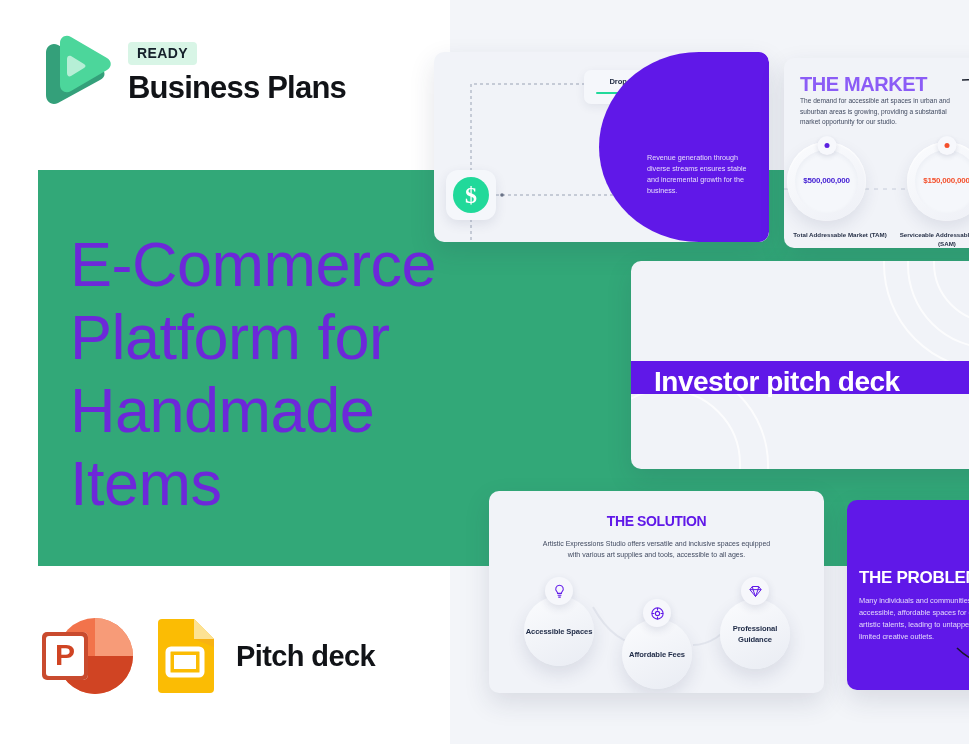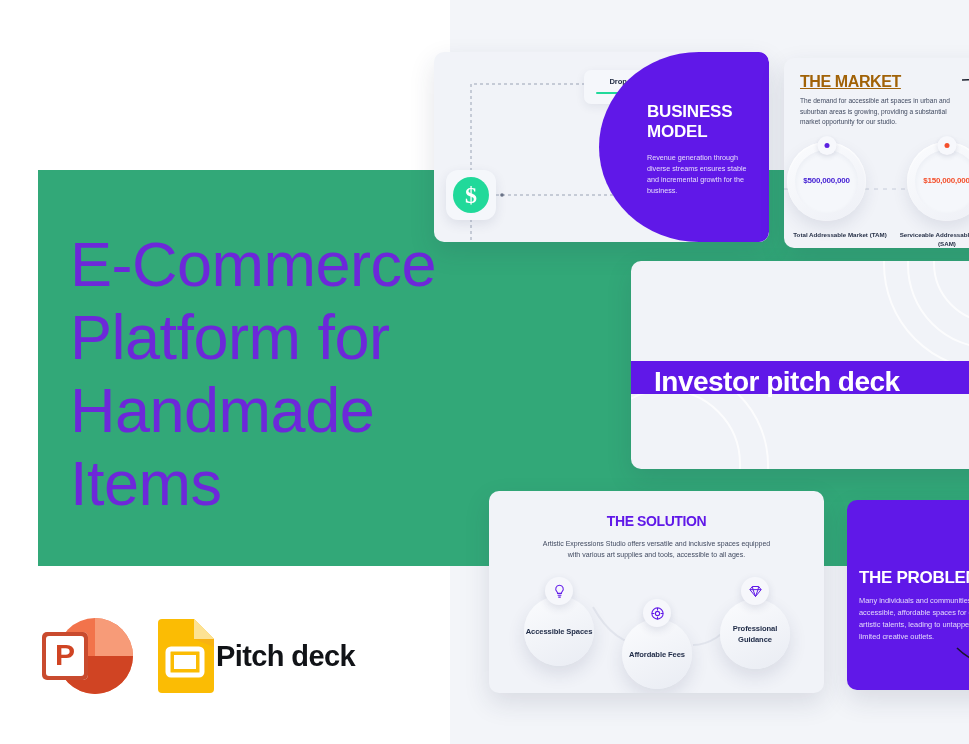--- a/index.html
+++ b/index.html
@@ -53,20 +53,21 @@
     font-weight: 700;
     color: #111317;
     letter-spacing: -0.8px;
     margin-top: 5px;
   }
   
   .format-row { position: absolute; left: 40px; top: 614px; display: flex; align-items: center; }
   .ppt-icon { position: relative; width: 96px; height: 84px; }
   .slides-icon { position: relative; width: 62px; height: 74px; margin-left: 18px; }
   .format-label {
+    margin-left: 20px;
     font-size: 29px;
     font-weight: 700;
     color: #111317;
     letter-spacing: -0.6px;
   }
   
   .slide {
     position: absolute;
     background: #f1f3f8;
     border-radius: 10px;
@@ -115,21 +116,21 @@
   }
   .bm-node .rule {
     margin-top: 6px; height: 2.2px; background: #21d99a; border-radius: 2px;
   }
   #bm-node-0 { left: 150px; top: 18px; width: 96px; }
   #bm-node-1 { left: 242px; top: 128px; width: 96px; }
   
   #slide-market { left: 784px; top: 58px; width: 250px; height: 190px; }
   .mk-title {
     position: absolute; left: 16px; top: 15px;
-    color: #a16207; font-size: 16px; font-weight: 700; letter-spacing: -0.4px; text-decoration: underline;
+    color: #8b5cf6; font-size: 20px; font-weight: 700; letter-spacing: -0.4px;
   }
   .mk-body {
     position: absolute; left: 16px; top: 38px; width: 152px;
     font-size: 6.6px; line-height: 10.5px; color: #414a60;
   }
   .mk-circle {
     position: absolute; width: 79px; height: 79px; border-radius: 50%;
     background: linear-gradient(150deg,#fbfcfe 0%,#eef0f6 100%);
     box-shadow: 0 7px 16px rgba(40,50,90,.10), inset 0 1px 2px #fff;
   }
@@ -211,20 +212,33 @@
 <div id="stage">
 
   <div class="right-backdrop"></div>
 
   <div class="hero-panel"></div>
   <div class="hero-title">E-Commerce
 Platform for
 Handmade
 Items</div>
 
+  <div class="brand">
+    <div class="brand-mark">
+      <svg width="72" height="78" viewBox="0 0 72 78">
+        <path d="M6 18 C6 11 12 7 18 10 L60 33 C66 36 66 42 60 45 L18 68 C12 71 6 67 6 60 Z" fill="#34a07a"></path>
+        <path d="M20 8 C20 2 26 -1 31 2 L67 23 C72 26 72 32 67 35 L31 56 C26 59 20 56 20 50 Z" fill="#4cd69b"></path>
+        <path d="M27 24 C27 21 29 20 31 21 L44 29 C46 30 46 32 44 33 L31 41 C29 42 27 41 27 38 Z" fill="#c9f3e0" opacity=".85"></path>
+      </svg>
+    </div>
+    <div class="brand-text">
+      <div class="ready-badge">READY</div>
+      <div class="brand-name">Business Plans</div>
+    </div>
+  </div>
 
   <div class="format-row">
     <div class="ppt-icon">
       <svg width="96" height="84" viewBox="0 0 96 84">
         <circle cx="55" cy="42" r="38" fill="#f2734b"></circle>
         <path d="M55 4 a38 38 0 0 1 38 38 h-38 Z" fill="#f79b78"></path>
         <path d="M17 42 a38 38 0 0 0 38 38 a38 38 0 0 0 38 -38 Z" fill="#d04423"></path>
         <rect x="2" y="18" width="46" height="48" rx="5" fill="#ffffff"></rect>
         <rect x="2" y="18" width="46" height="48" rx="5" fill="#c43c1c" opacity=".92"></rect>
         <rect x="6" y="22" width="38" height="40" rx="3" fill="#ffffff"></rect>
@@ -259,21 +273,20 @@
     <div class="bm-node" id="bm-node-0">
       <span>Drop-in Fees</span>
       <div class="rule"></div>
     </div>
     <div class="bm-node" id="bm-node-1">
       <span>Session Workshops</span>
       <div class="rule"></div>
     </div>
 
     <div class="bm-purple">
-      <div class="bm-purple-title">BUSINESS MODEL</div>
       <div class="bm-purple-body">Revenue generation through diverse streams ensures stable and incremental growth for the business.</div>
     </div>
   </div>
 
   <div class="slide" id="slide-market">
     <div class="mk-title">THE MARKET</div>
     <div class="mk-body">The demand for accessible art spaces in urban and suburban areas is growing, providing a substantial market opportunity for our studio.</div>
     <svg width="64" height="44" style="position:absolute;left:176px;top:16px">
       <path d="M2 6 C26 4 46 14 54 34" fill="none" stroke="#1e2330" stroke-width="1.6"></path>
       <path d="M49 28 L55 37 L45.5 36.5" fill="#1e2330"></path>

